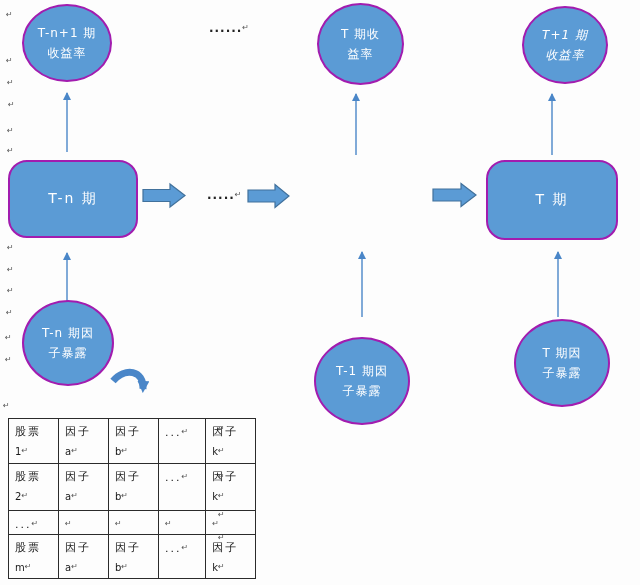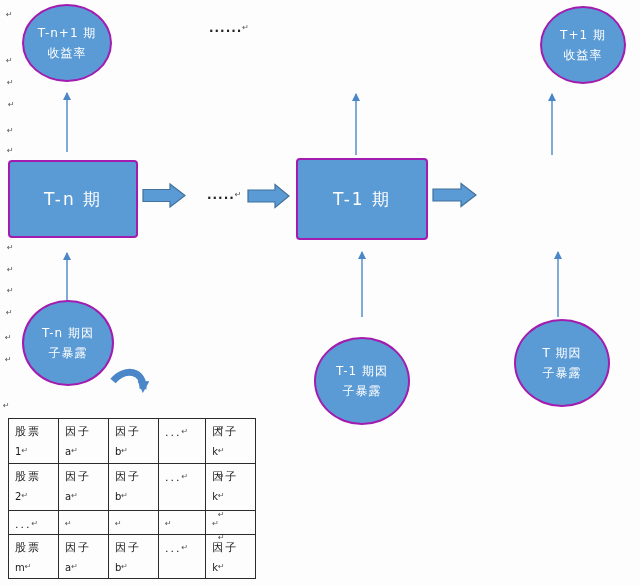--- a/index.html
+++ b/index.html
@@ -7,25 +7,25 @@
     position:relative;width:640px;height:585px;background:#fdfdfd;overflow:hidden;
     font-family:"DejaVu Sans","Liberation Sans",sans-serif;
   }
   svg.overlay{position:absolute;left:0;top:0;width:640px;height:585px;pointer-events:none;}
   .node{
     position:absolute;display:flex;flex-direction:column;align-items:center;justify-content:center;
     color:#fff;text-align:center;box-sizing:border-box;
     background:#5b9bd5;border:2px solid #a21caf;
   }
   .ellipse{border-radius:50%;font-size:12px;line-height:20px;letter-spacing:1px;}
-  .rbox{border-radius:4px;font-size:17px;letter-spacing:2px;align-items:center;}
+  .rbox{border-radius:19px;font-size:14px;letter-spacing:2px;align-items:center;}
   
   #tc1{left:22px;top:4px;width:90px;height:78px;}
   #tc2{left:317px;top:3px;width:87px;height:82px;}
-  #tc3{left:540px;top:6px;width:86px;height:78px;}
+  #tc3{left:522px;top:6px;width:86px;height:78px;font-style:italic;}
   
   #r1{left:8px;top:160px;width:130px;height:78px;}
   #r2{left:296px;top:158px;width:132px;height:82px;}
   #r3{left:486px;top:160px;width:132px;height:80px;}
   
   #bc1{left:22px;top:300px;width:92px;height:86px;}
   #bc2{left:314px;top:337px;width:96px;height:88px;}
   #bc3{left:514px;top:319px;width:96px;height:88px;align-items:center;}
   .dots{position:absolute;color:#222;font-size:12px;font-weight:bold;letter-spacing:1px;white-space:nowrap;}
   #dots-top{left:209px;top:21px;}
@@ -80,33 +80,37 @@
     <polygon points="248,190 275,190 275,184.5 289,196 275,207.5 275,202 248,202" fill="#5b9bd5" stroke="#41719c" stroke-width="1.2"></polygon>
     <polygon points="433,189 461,189 461,183.5 476,195 461,206.5 461,201 433,201" fill="#5b9bd5" stroke="#41719c" stroke-width="1.2"></polygon>
 
     <path d="M 113 381 C 125 367, 144 370, 143 389" fill="none" stroke="#4a86c8" stroke-width="7" marker-end="url(#ah-big)"></path>
   </svg>
 
   <div class="node ellipse" id="tc1">
     <div>T-n+1 期</div>
     <div>收益率</div>
   </div>
+  <div class="node ellipse" id="tc2">
+    <div>T 期收</div>
+    <div>益率</div>
+  </div>
   <div class="node ellipse" id="tc3">
     <div>T+1 期</div>
     <div>收益率</div>
   </div>
 
   <div class="dots" id="dots-top"><span>......</span><span class="rm">↵</span></div>
 
   <div class="node rbox" id="r1">
     <div>T-n 期</div>
   </div>
   <div class="dots" id="dots-mid"><span>.....</span><span class="rm">↵</span></div>
-  <div class="node rbox" id="r2">
-    <div>T-1 期</div>
+  <div class="node rbox" id="r3">
+    <div>T 期</div>
   </div>
 
   <div class="node ellipse" id="bc1">
     <div>T-n 期因</div>
     <div>子暴露</div>
   </div>
   <div class="node ellipse" id="bc2">
     <div>T-1 期因</div>
     <div>子暴露</div>
   </div>

